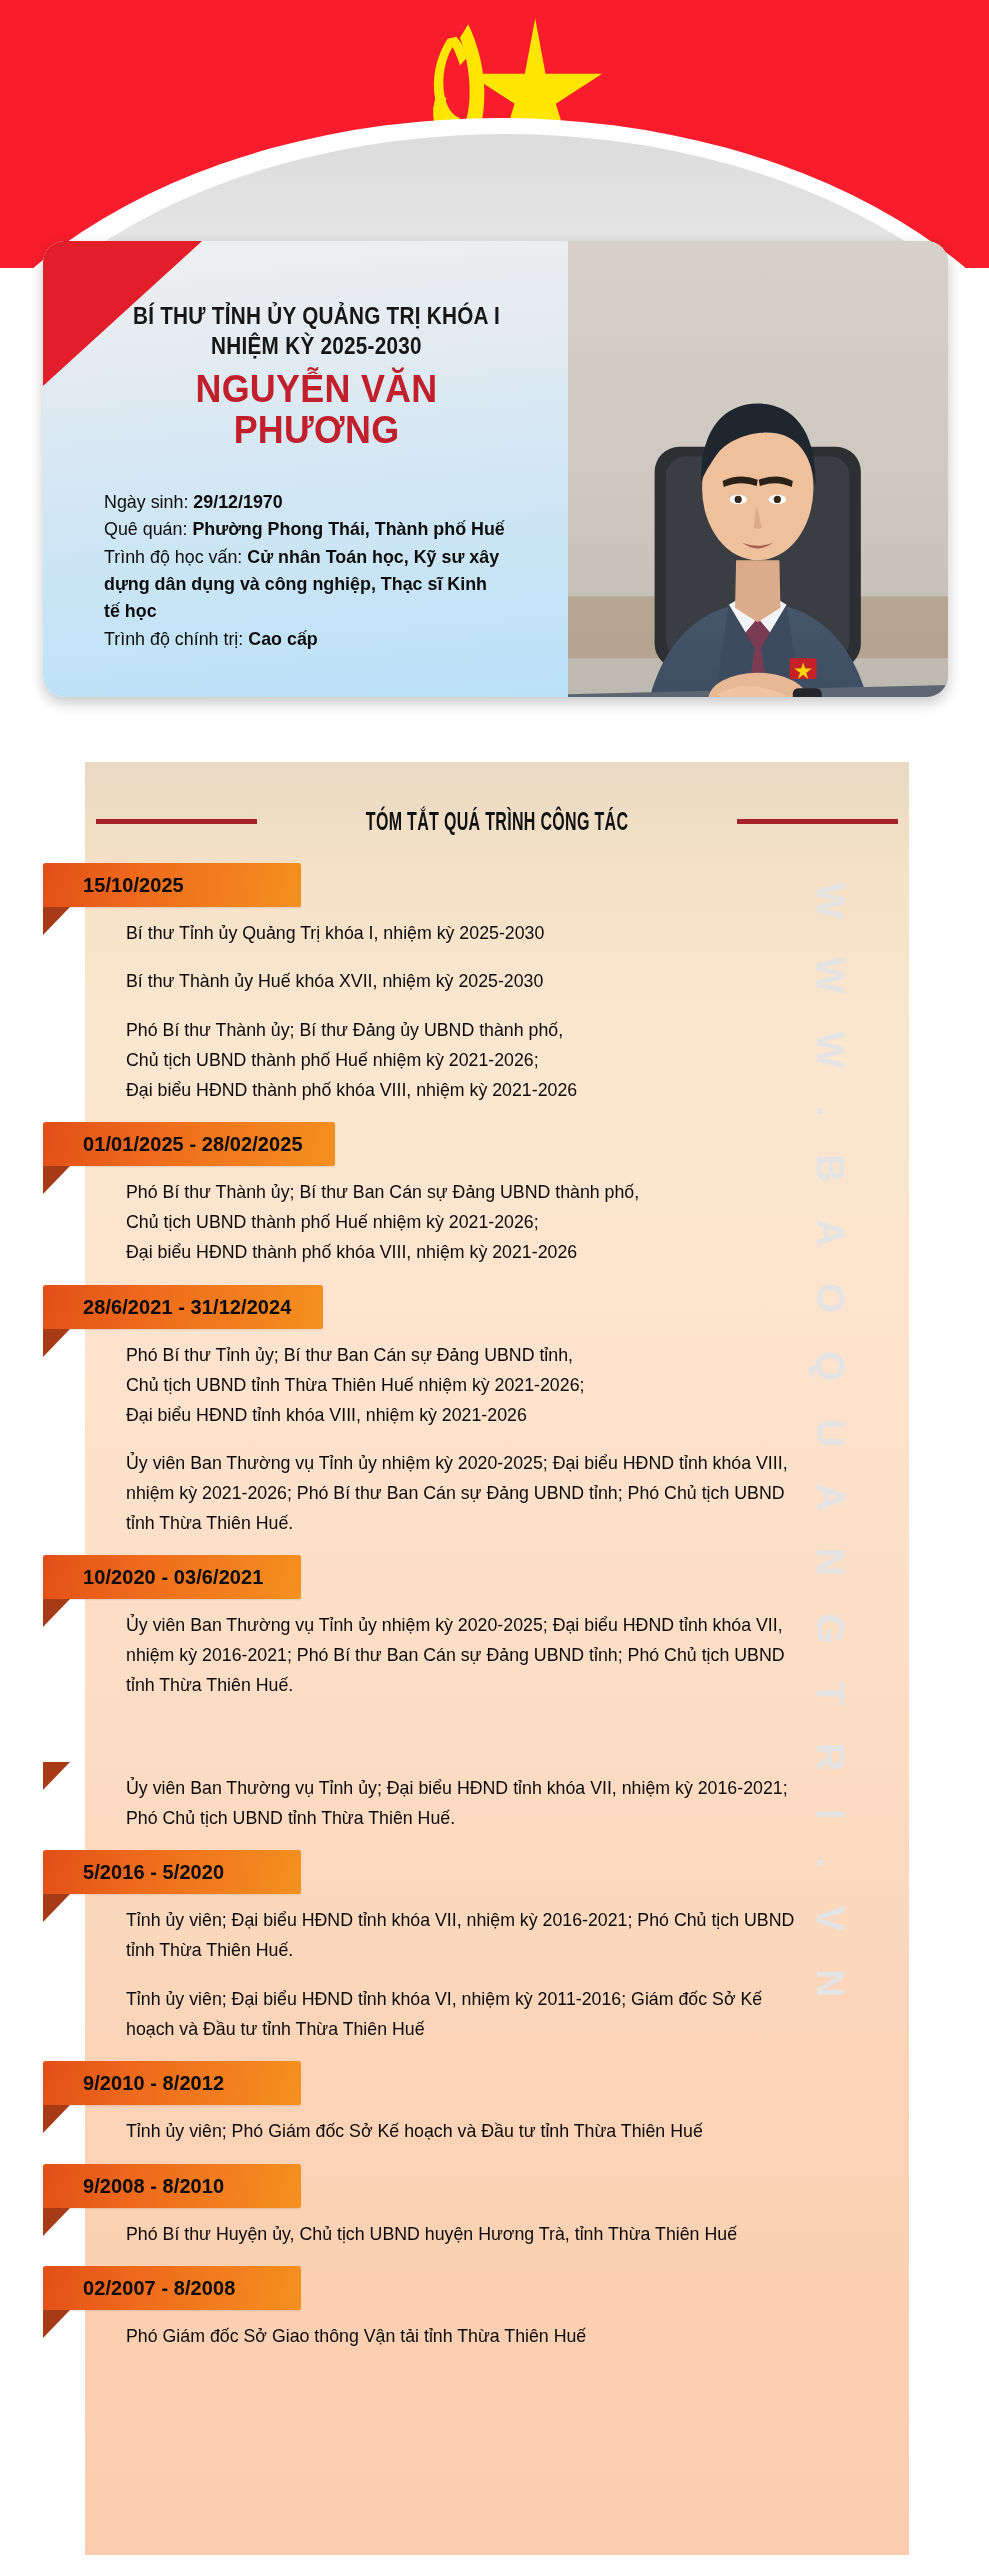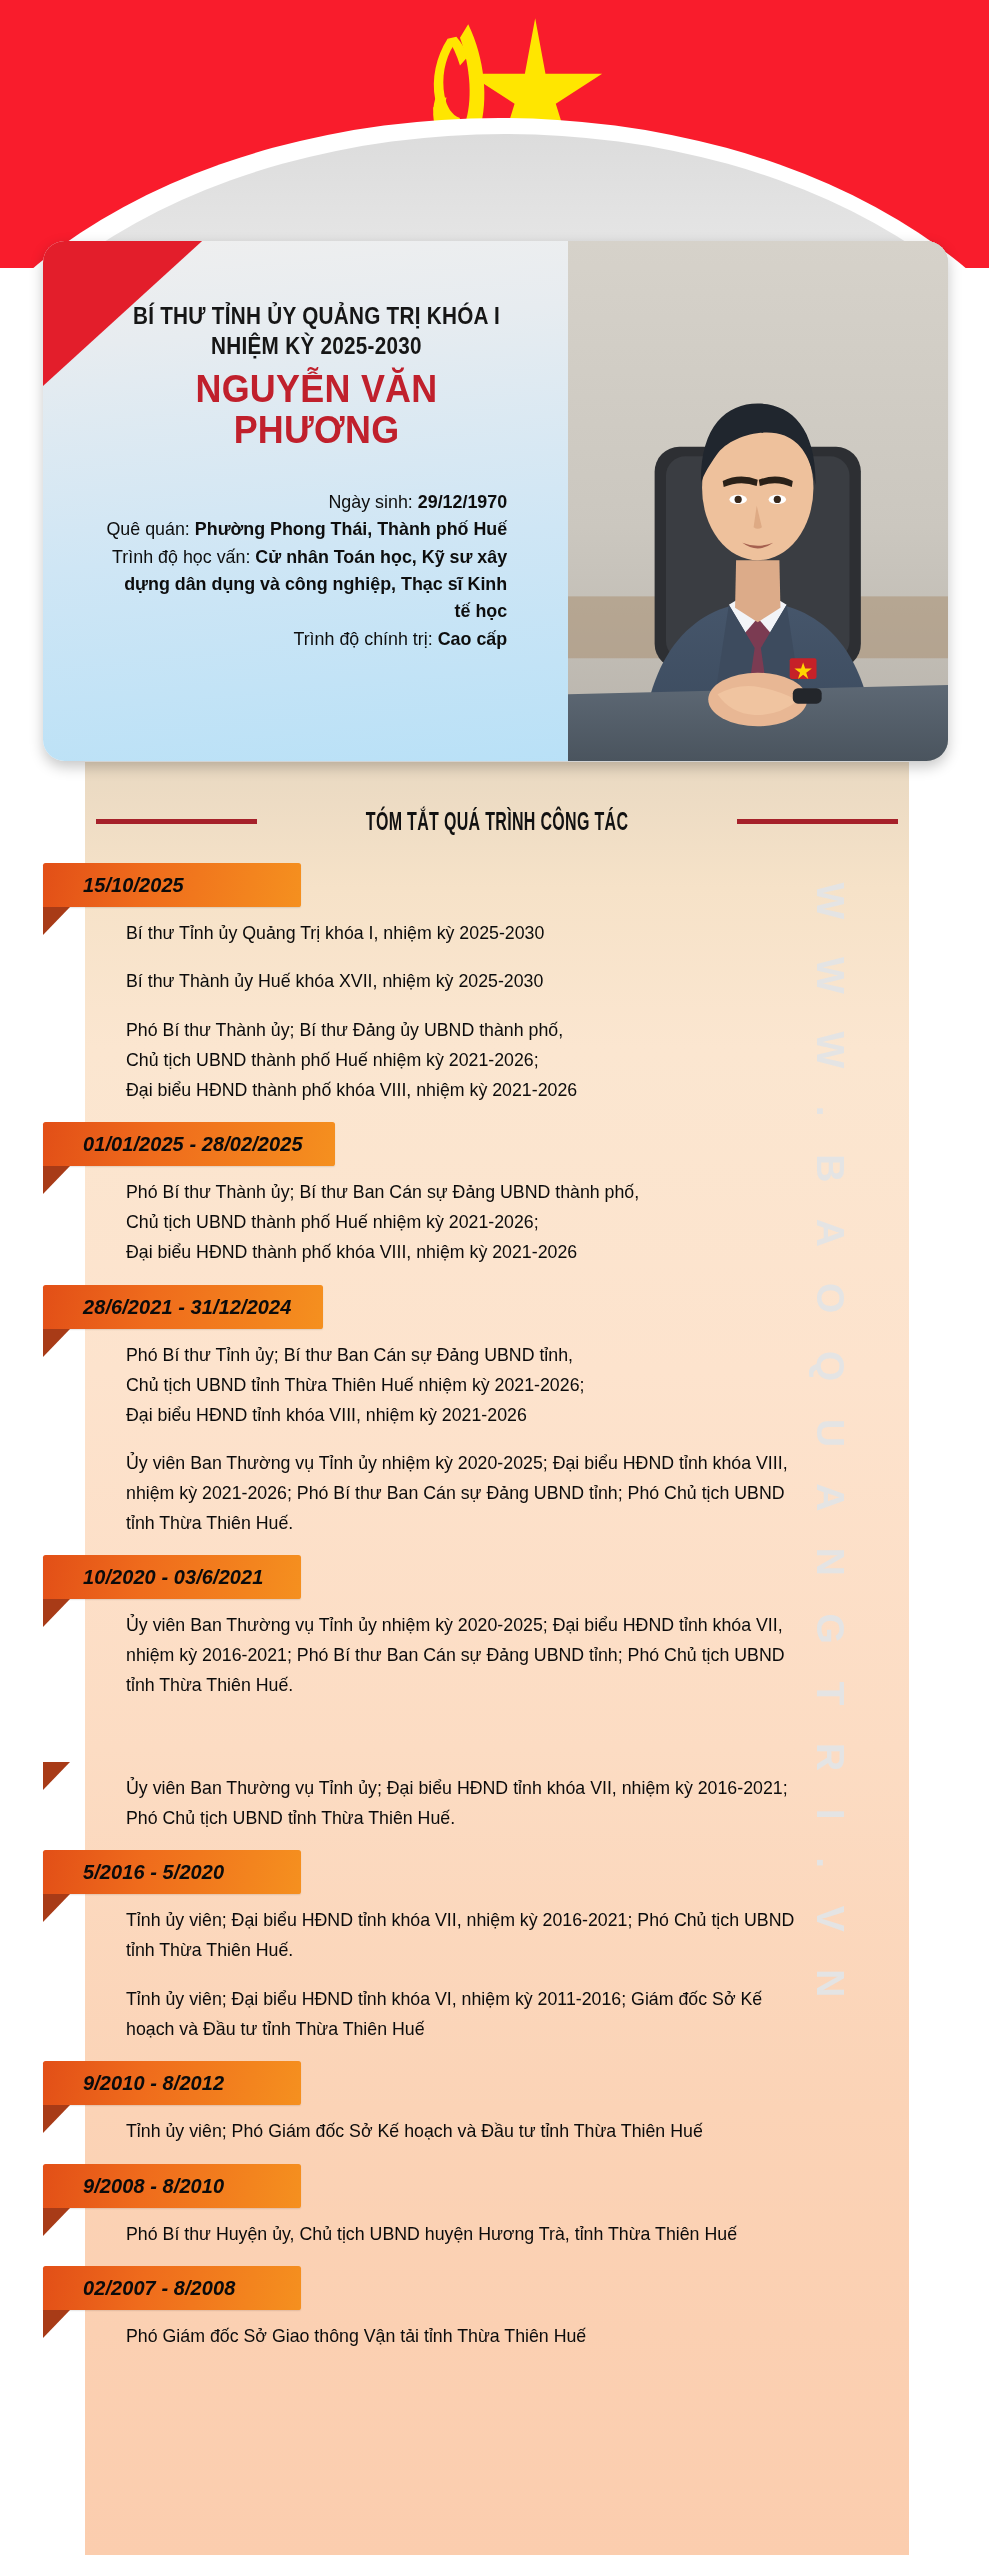--- a/index.html
+++ b/index.html
@@ -58,21 +58,21 @@
     border-radius: 50% 50% 0 0 / 100% 100% 0 0;
     z-index: 3;
   }
 
   
   #card {
     position: absolute;
     left: 43px;
     top: 241px;
     width: 905px;
-    height: 520px;
+    height: 456px;
     border-radius: 21.6px;
     background: linear-gradient(175deg,#efefef 0%, #e7ecf0 18%, #cfe6f5 55%, #b6e0f7 100%);
     box-shadow: 0 5.2px 13.4px rgba(0,0,0,0.22);
     overflow: hidden;
     z-index: 6;
   }
   
   #card-red-wedge {
     position: absolute;
     left: -5.2px; top: -5.2px;
@@ -106,21 +106,20 @@
     line-height: 1.05;
     color: #c0202c;
     text-align: center;
     letter-spacing: 0.3px;
     transform: scaleX(0.92);
     transform-origin: center;
   }
   #bio {
     margin-top: 37px;
     padding-left: 4.1px;
-    text-align: right;
   }
   .bio-line {
     font-family: "Liberation Sans Narrow","Liberation Sans", sans-serif;
     font-size: 19px;
     line-height: 1.44;
     color: #0d0d0d;
     transform: scaleX(0.94);
     transform-origin: left center;
   }
   .bio-line .lbl { font-weight: 400; }
@@ -218,21 +217,20 @@
     left: 43px; top: 0;
     min-width: 258px;
     height: 44px;
     background: linear-gradient(100deg, #e24f17 0%, #ef6b1c 38%, #f5901f 100%);
     border-radius: 2.6px 2.6px 2.6px 0;
     display: flex;
     align-items: center;
     padding-left: 40px;
     padding-right: 20.6px;
     box-shadow: 0 1px 1.5px rgba(0,0,0,0.10);
-    font-style: italic;
   }
   .badge-text {
     font-family: "Liberation Sans Narrow","Liberation Sans", sans-serif;
     font-weight: 700;
     font-size: 21px;
     color: #0b0b0b;
     white-space: nowrap;
     letter-spacing: 0.1px;
     transform: scaleX(0.95);
     transform-origin: left center;

